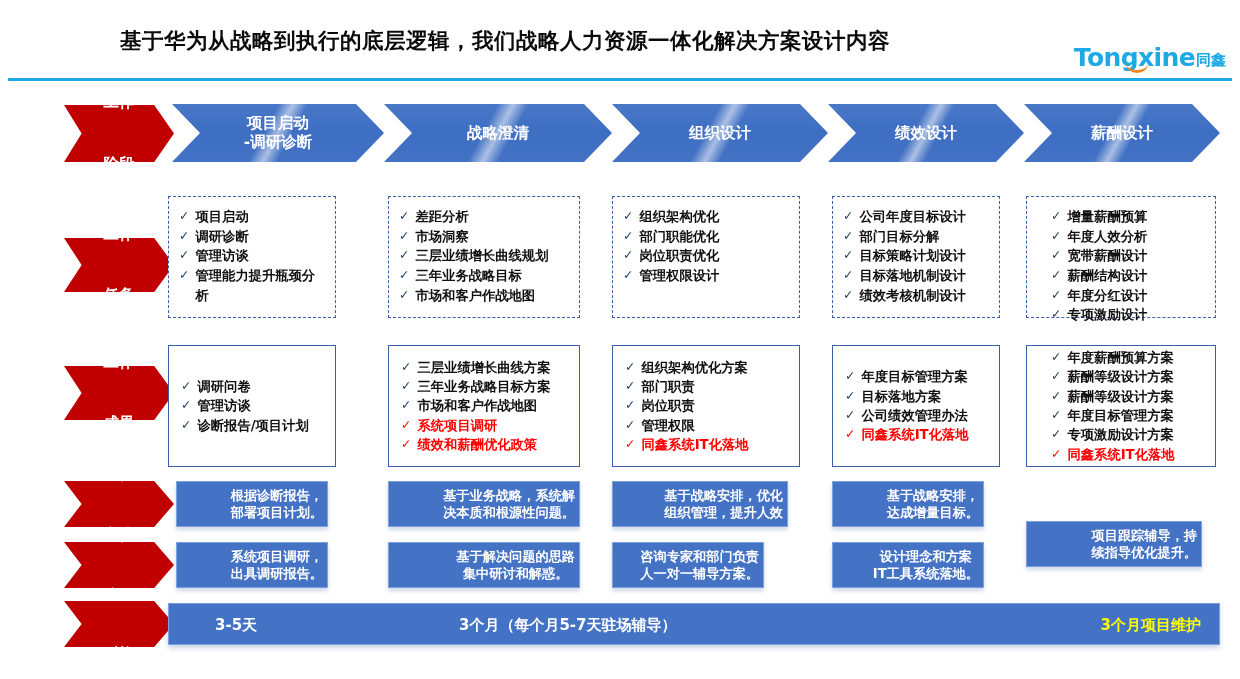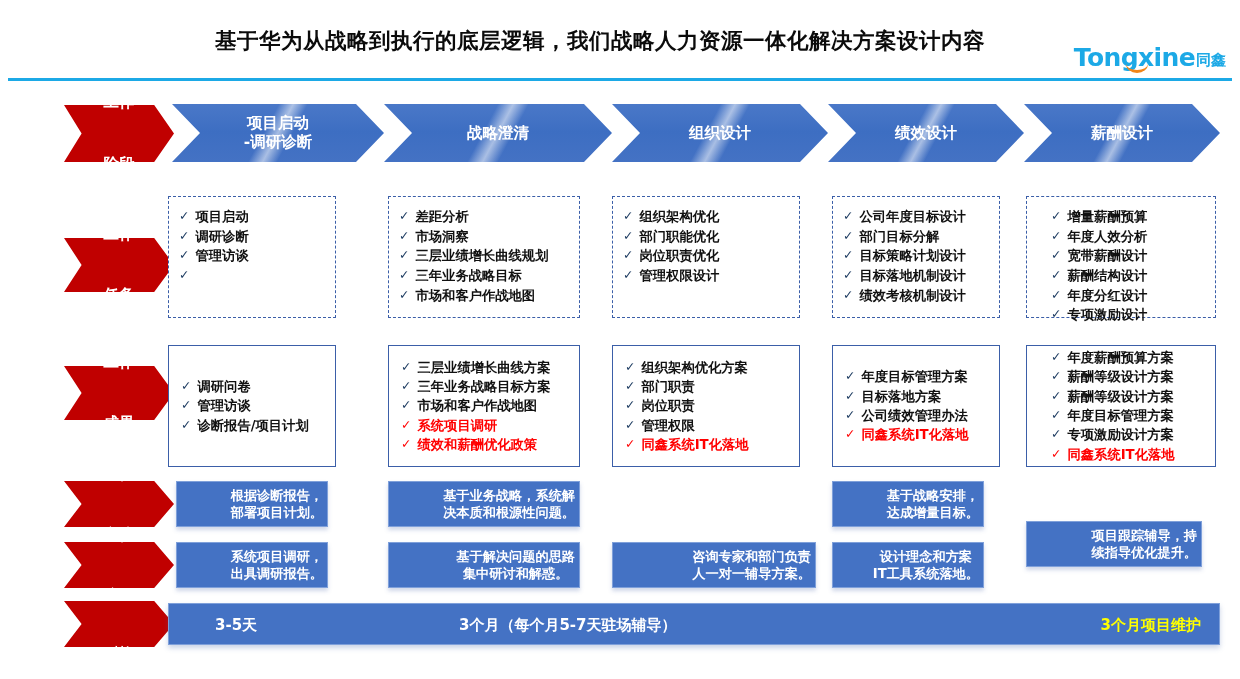--- a/index.html
+++ b/index.html
@@ -8,21 +8,21 @@
     background: #ffffff;
     font-family: "DejaVu Sans", "Liberation Sans", sans-serif;
     overflow: hidden;
   }
   #page { position: relative; width: 1240px; height: 679px; background:#fff; }
 
   
   #header { position: absolute; left: 0; top: 0; width: 1240px; height: 82px; }
   #title {
     position: absolute; left: 120px; top: 26px; width: 960px;
-    text-align: center; font-size: 21.5px; font-weight: bold;
+    text-align: left; font-size: 21.5px; font-weight: bold;
     color: #0b0b0b; letter-spacing: .5px; white-space: nowrap;
   }
   #logo { position: absolute; right: 14px; top: 36px; height: 34px; display: flex; align-items: flex-end; }
   #logo-text {
     font-size: 25px; font-weight: bold; color: #1ca9e6;
     letter-spacing: -.6px; line-height: 1; font-family: "DejaVu Sans", sans-serif;
   }
   #logo-cn {
     font-size: 15px; font-weight: bold; color: #1ca9e6; line-height: 1;
     margin-left: 1px; padding-bottom: 2px;
@@ -201,20 +201,21 @@
       <li>
           <span class="ck">✓</span>
           <span class="tx">调研诊断</span>
         </li>
       <li>
           <span class="ck">✓</span>
           <span class="tx">管理访谈</span>
         </li>
       <li>
           <span class="ck">✓</span>
+          <span class="tx">管理能力提升瓶颈分析</span>
         </li>
     </ul>
   </div>
 
   <div class="taskbox" style="left:388px; width:192px; height:122px;">
     <ul class="tlist">
       <li>
           <span class="ck">✓</span>
           <span class="tx">差距分析</span>
         </li>
@@ -434,40 +435,46 @@
       <span class="mt">根据诊断报告，</span>
       <span class="mt">部署项目计划。</span>
     </div>
   </div>
   <div class="mbox" style="left:388px; top:481px; width:192px; height:46px;">
     <div>
       <span class="mt">基于业务战略，系统解</span>
       <span class="mt">决本质和根源性问题。</span>
     </div>
   </div>
+  <div class="mbox" style="left:612px; top:481px; width:176px; height:46px;">
+    <div>
+      <span class="mt">基于战略安排，优化</span>
+      <span class="mt">组织管理，提升人效</span>
+    </div>
+  </div>
   <div class="mbox" style="left:832px; top:481px; width:152px; height:46px;">
     <div>
       <span class="mt">基于战略安排，</span>
       <span class="mt">达成增量目标。</span>
     </div>
   </div>
 
   <div class="mbox" style="left:176px; top:542px; width:152px; height:46px;">
     <div>
       <span class="mt">系统项目调研，</span>
       <span class="mt">出具调研报告。</span>
     </div>
   </div>
   <div class="mbox" style="left:388px; top:542px; width:192px; height:46px;">
     <div>
       <span class="mt">基于解决问题的思路</span>
       <span class="mt">集中研讨和解惑。</span>
     </div>
   </div>
-  <div class="mbox" style="left:612px; top:542px; width:204px; height:46px;">
+  <div class="mbox" style="left:612px; top:542px; width:152px; height:46px;">
     <div>
       <span class="mt">咨询专家和部门负责</span>
       <span class="mt">人一对一辅导方案。</span>
     </div>
   </div>
   <div class="mbox" style="left:832px; top:542px; width:152px; height:46px;">
     <div>
       <span class="mt">设计理念和方案</span>
       <span class="mt">IT工具系统落地。</span>
     </div>

